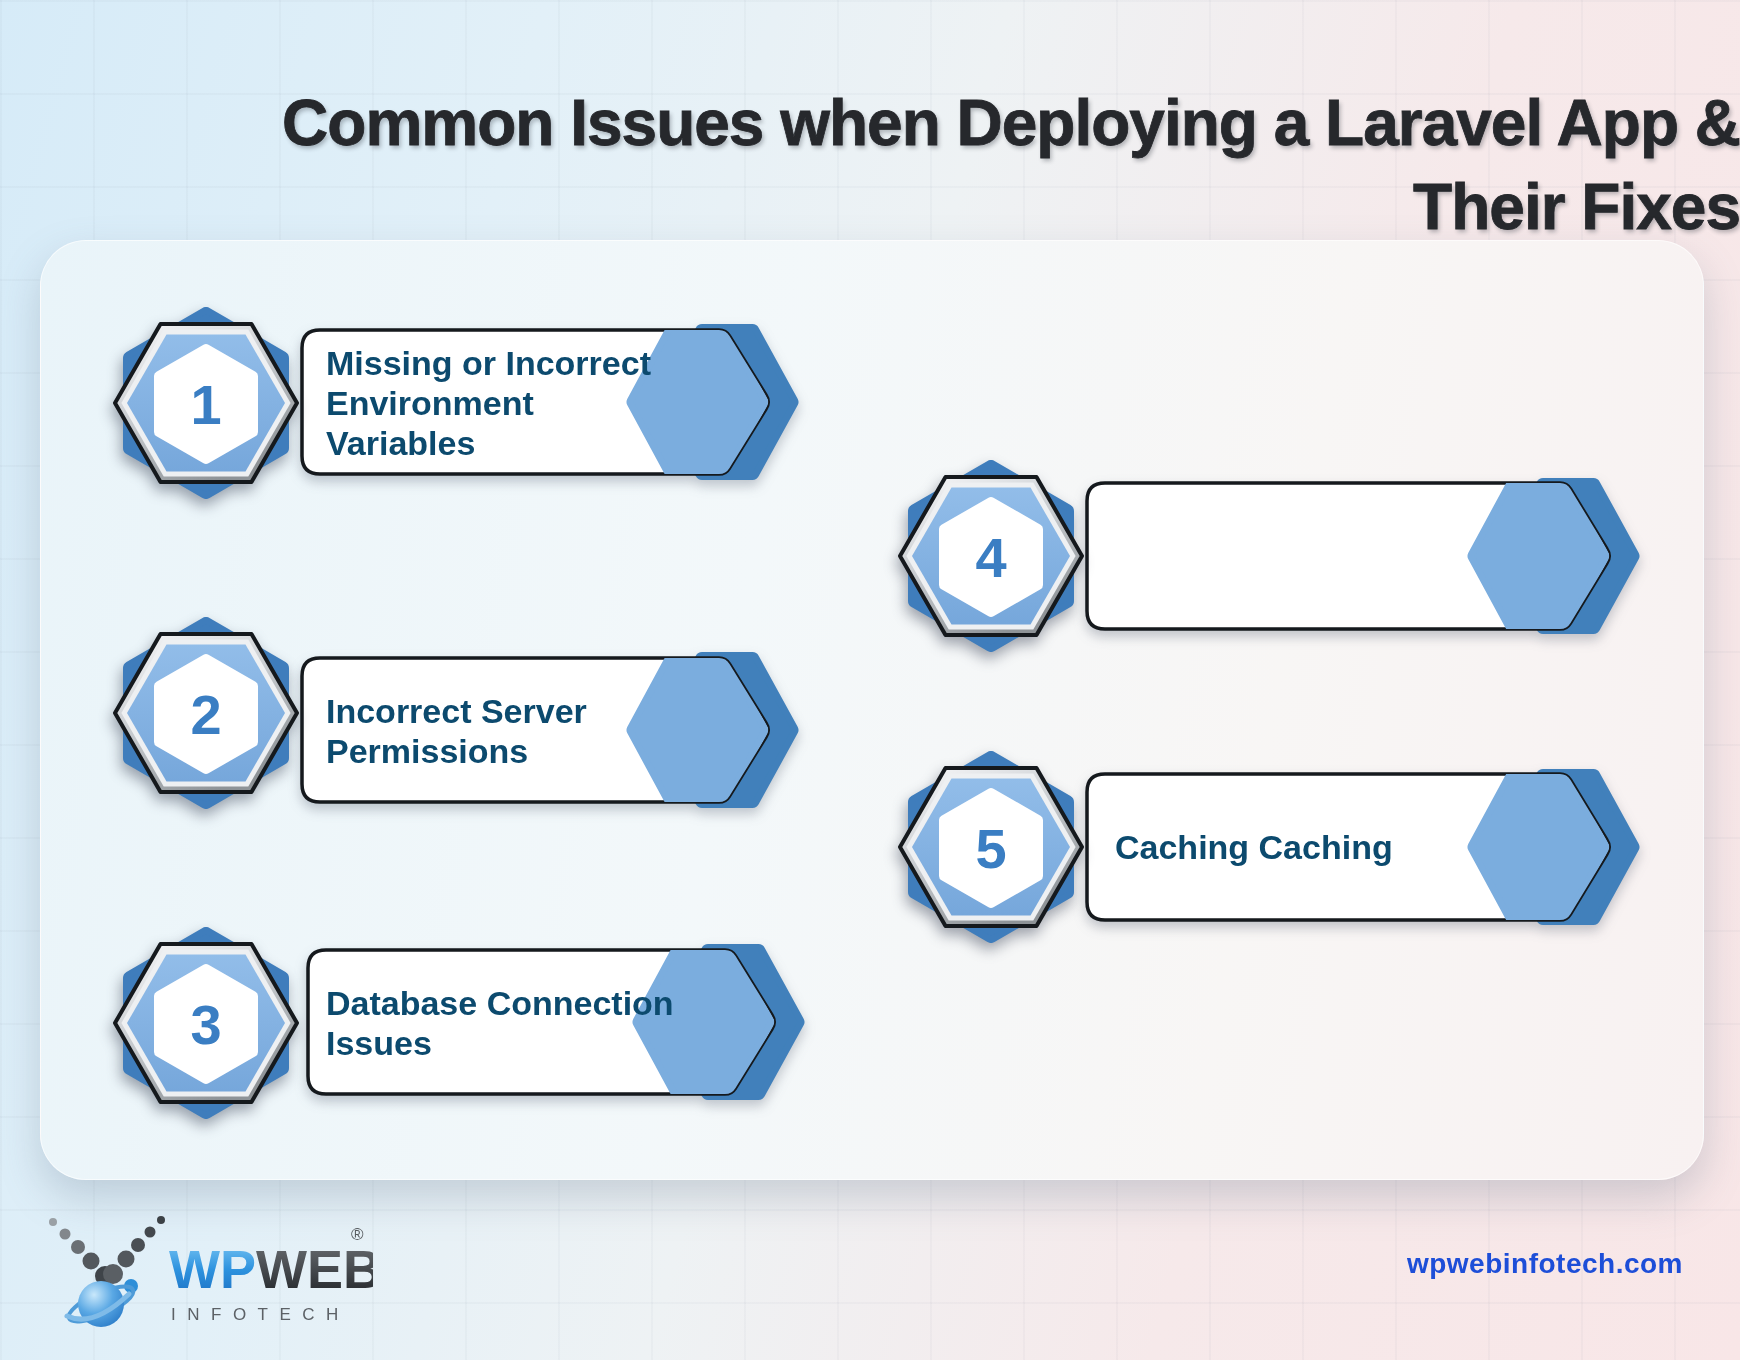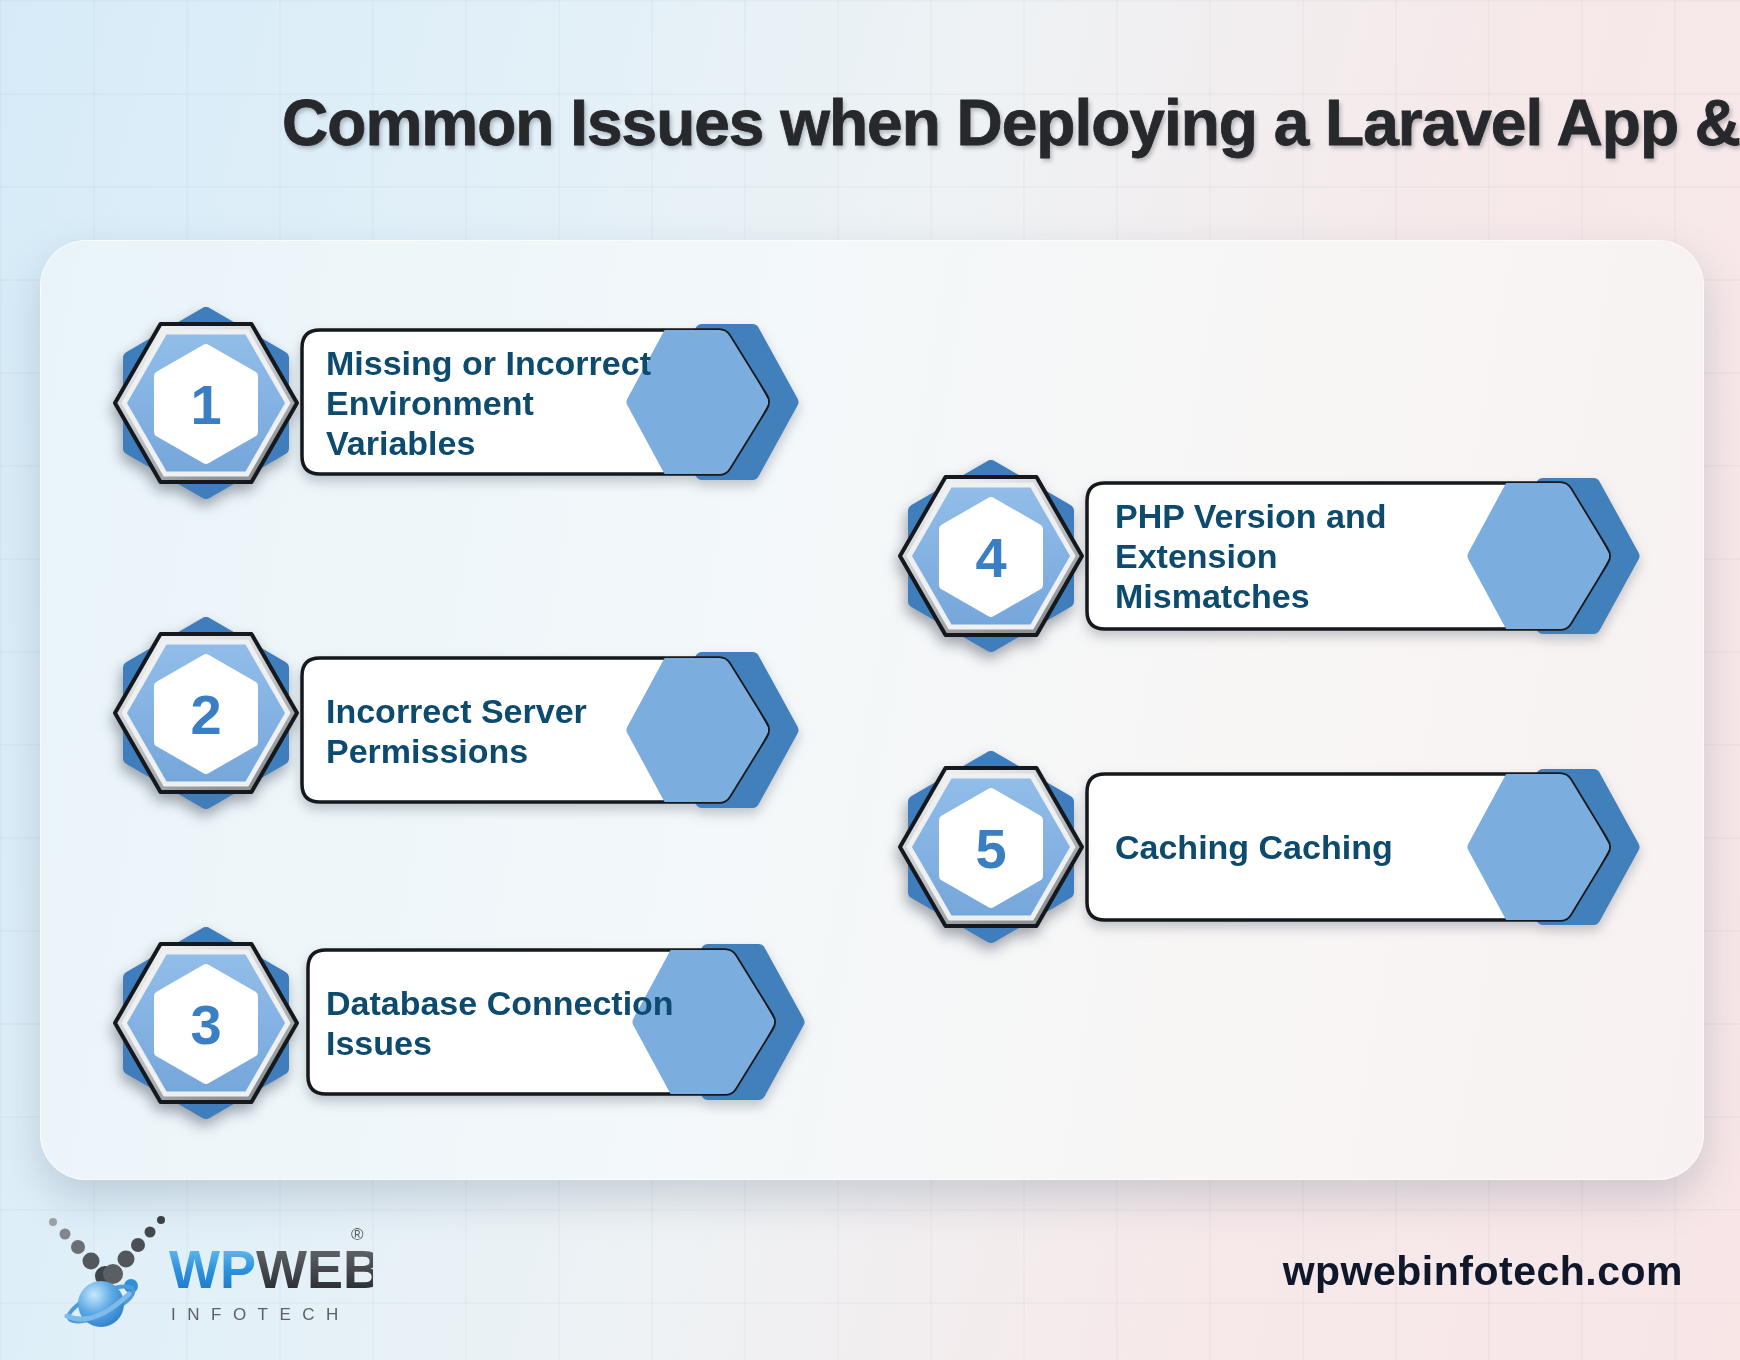--- a/index.html
+++ b/index.html
@@ -51,21 +51,21 @@
   }
   
   .item-1 .banner{left:300px;top:328px;}  .item-1 .badge{left:103px;top:300px;}
   .item-2 .banner{left:300px;top:638px;margin-top:18px;}  .item-2 .badge{left:103px;top:610px;}
   .item-3 .banner{left:300px;top:948px;padding-left:12px;}  .item-3 .badge{left:103px;top:920px;}
   .item-4 .banner{left:1085px;top:481px;} .item-4 .badge{left:888px;top:453px;}
   .item-5 .banner{left:1085px;top:772px;} .item-5 .badge{left:888px;top:744px;}
   .footer-logo{position:absolute;left:43px;top:1208px;width:330px;height:125px;}
   .footer-url{
     position:absolute;right:57px;top:1248px;
-    color:#0f172a;font-size:41px;font-weight:600;letter-spacing:0.5px;
+    color:#1d4ed8;font-size:28px;font-weight:600;letter-spacing:0.5px;
   }
   .defs-svg{position:absolute;width:0;height:0;}
 </style>
 </head>
 <body>
 
 <svg class="defs-svg" aria-hidden="true">
   <defs>
     <linearGradient id="rimGrad" x1="0" y1="0" x2="0.55" y2="1">
       <stop offset="0" stop-color="#fbfbfc"></stop>
@@ -126,20 +126,21 @@
         <polygon points="389.5,75 428,4 478.5,4 517.5,75 478.5,146 428,146" fill="#7badde"></polygon>
       </g>
     </symbol>
   </defs>
 </svg>
 
 <div>
 
   <h1 class="page-title">
     <div>Common Issues when Deploying a Laravel App &amp;</div>
+    <div>Their Fixes</div>
   </h1>
 
   <div class="content-card"></div>
 
   <div class="item item-1">
     <div class="banner">
       <svg class="banner-svg" viewBox="0 0 472 150">
           <use href="#banner-left-shape"></use>
         </svg>
       <div class="banner-text">Missing or Incorrect
@@ -184,23 +185,20 @@
         </svg>
       <div class="badge-num">3</div>
     </div>
   </div>
 
   <div class="item item-4">
     <div class="banner right">
       <svg class="banner-svg" viewBox="0 0 528 150">
           <use href="#banner-right-shape"></use>
         </svg>
-      <div class="banner-text">PHP Version and
-Extension
-Mismatches</div>
     </div>
     <div class="badge">
       <svg class="badge-svg" viewBox="0 0 206 206">
           <use href="#badge-shape"></use>
         </svg>
       <div class="badge-num">4</div>
     </div>
   </div>
 
   <div class="item item-5">

